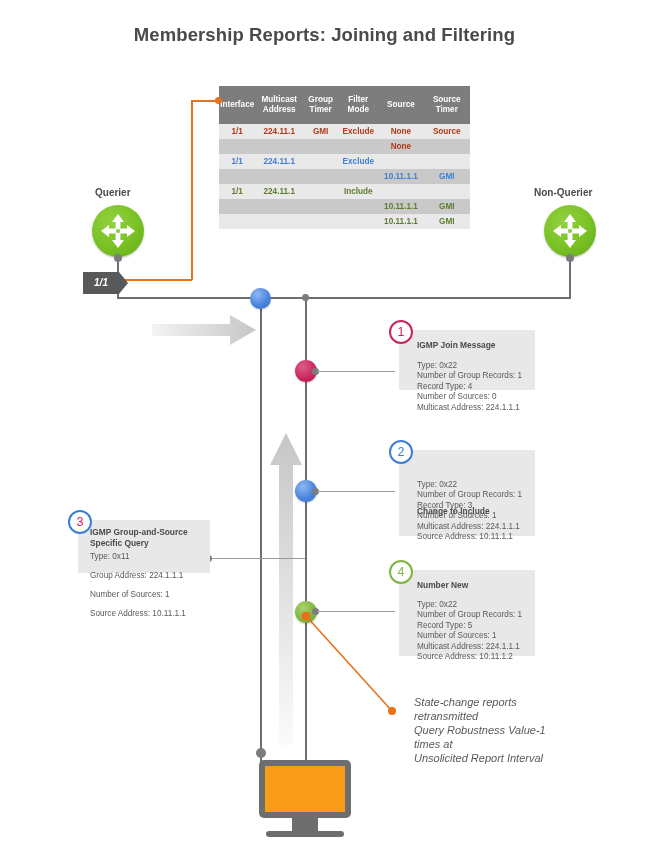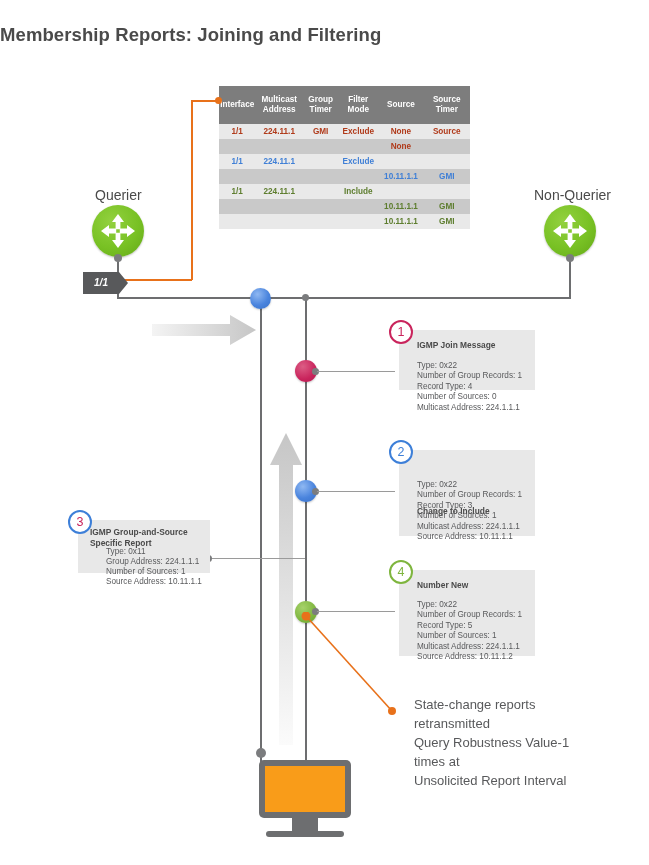--- a/index.html
+++ b/index.html
@@ -1,42 +1,42 @@
 <!DOCTYPE html>
 <html><head>
 <meta charset="utf-8">
 <style>
   html,body{margin:0;padding:0;background:#ffffff;}
   body{width:649px;height:865px;position:relative;overflow:hidden;
        font-family:"Liberation Sans","DejaVu Sans",sans-serif;color:#58595b;}
   .abs{position:absolute;}
 
   
-  #title{left:0;top:24px;width:649px;
+  #title{left:0;top:24px;width:649px;text-align:center;
          font-size:18.5px;font-weight:bold;color:#4a4a4a;letter-spacing:.1px;}
 
   
   #state-table{left:219px;top:86px;width:251px;border-collapse:collapse;
                font-size:8.2px;font-weight:bold;table-layout:fixed;}
   #state-table td,#state-table th{padding:0;text-align:center;vertical-align:middle;}
   #state-table thead th{background:#7d7d7d;color:#ffffff;font-weight:bold;
                         height:34px;font-size:8.2px;line-height:10px;padding:2px 1px;}
   #state-table tbody tr{height:15px;}
   .row-a{background:#e9e9e9;}
   .row-b{background:#c9c9c9;}
   .c-red{color:#b03a1a;}
   .c-blue{color:#3f7fd6;}
   .c-green{color:#5d7d2e;}
 
   
   .router{width:52px;height:52px;border-radius:50%;
           background:radial-gradient(circle at 38% 32%, #93d13f 0%, #78c124 55%, #63a817 100%);
           box-shadow:0 1px 2px rgba(0,0,0,.25);}
   .router svg{display:block;}
-  .rlabel{font-size:14px;font-weight:normal;color:#4a4a4a;white-space:nowrap;}
+  .rlabel{font-size:10px;font-weight:bold;color:#4a4a4a;white-space:nowrap;}
 
   
   #iface-tag{left:83px;top:272px;width:36px;height:22px;background:#58595b;}
   #iface-tag .txt{position:absolute;left:0;top:0;width:36px;height:22px;
                   line-height:22px;text-align:center;color:#fff;
                   font-size:10px;font-weight:bold;font-style:italic;}
   #iface-arrow{left:119px;top:272px;width:0;height:0;
                border-top:11px solid transparent;border-bottom:11px solid transparent;
                border-left:9px solid #58595b;}
 
@@ -60,21 +60,21 @@
   .callout .hd{font-size:8.4px;font-weight:bold;color:#4a4a4a;line-height:11px;}
   .callout .bd{font-size:8.2px;color:#58595b;line-height:10.4px;white-space:pre-line;}
   .badge{width:24px;height:24px;border-radius:50%;background:#ffffff;
          box-sizing:border-box;text-align:center;line-height:21px;
          font-size:12.5px;font-weight:normal;}
   .b-pink{border:2px solid #c9245c;color:#c9245c;}
   .b-blue{border:2px solid #3d7fd8;color:#3d7fd8;}
   .b-green{border:2px solid #7eb53e;color:#7eb53e;}
   .b-blue3{border:2px solid #3d7fd8;color:#c9245c;}
 
-  .note{font-size:13px;color:#58595b;line-height:19px;white-space:pre-line;}
+  .note{font-size:11px;color:#58595b;line-height:14px;white-space:pre-line;font-style:italic;}
 
   
   #monitor-outer{left:259px;top:760px;width:92px;height:58px;
                  background:#6d6e70;border-radius:5px;}
   #monitor-screen{left:6px;top:6px;width:80px;height:46px;background:#f99c19;}
   #monitor-neck{left:292px;top:818px;width:26px;height:13px;background:#6d6e70;}
   #monitor-base{left:266px;top:831px;width:78px;height:6px;background:#6d6e70;border-radius:3px;}
 </style>
 </head>
 <body>
@@ -260,24 +260,24 @@
 Number of Group Records: 1
 Record Type: 3
 Number of Sources: 1
 Multicast Address:  224.1.1.1
 Source Address: 10.11.1.1</div>
 </div>
 <div class="abs badge b-blue" style="left:389px;top:440px;">2</div>
 
 <div class="abs callout" style="left:78px;top:520px;width:132px;height:53px;">
   <div class="hd" style="position:absolute;left:12px;top:7px;white-space:pre-line;">IGMP Group-and-Source
-Specific Report</div>
+Specific Query</div>
   <div class="bd" style="position:absolute;left:12px;top:-493px;"></div>
 </div>
-<div class="abs bd" style="left:90px;top:547px;font-size:8.2px;color:#58595b;line-height:10px;white-space:pre-line;margin-left:16px;">Type: 0x11
+<div class="abs bd" style="left:90px;top:547px;font-size:8.2px;color:#58595b;line-height:19px;white-space:pre-line;">Type: 0x11
 Group Address: 224.1.1.1
 Number of Sources: 1
 Source Address: 10.11.1.1</div>
 <div class="abs badge b-blue3" style="left:68px;top:510px;">3</div>
 
 <div class="abs callout" style="left:399px;top:570px;width:136px;height:86px;">
   <div class="hd" style="position:absolute;left:18px;top:10px;">Number New</div>
   <div class="bd" style="position:absolute;left:18px;top:30px;">Type: 0x22
 Number of Group Records: 1
 Record Type: 5

